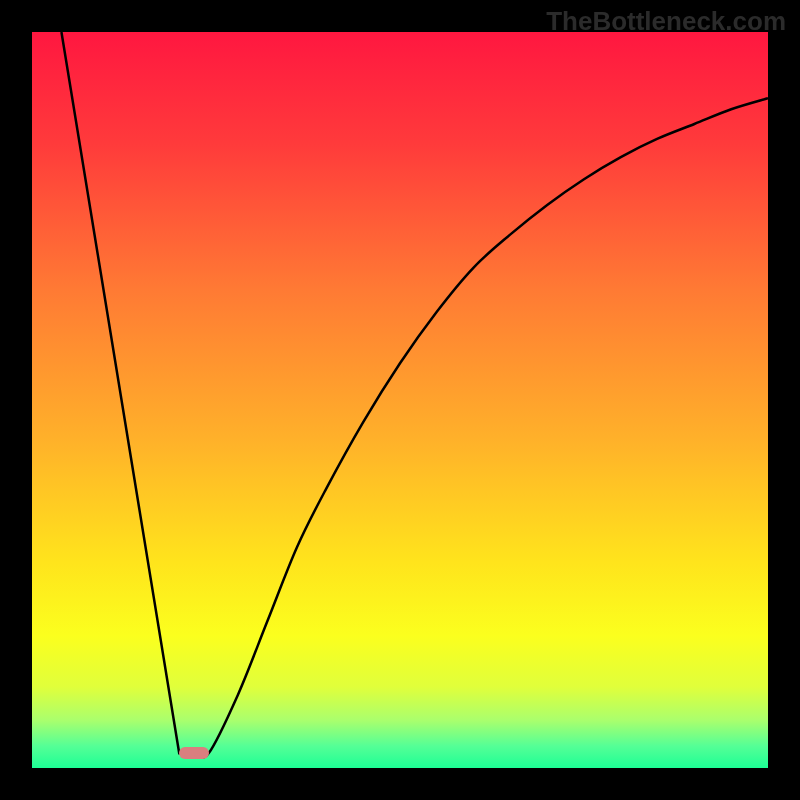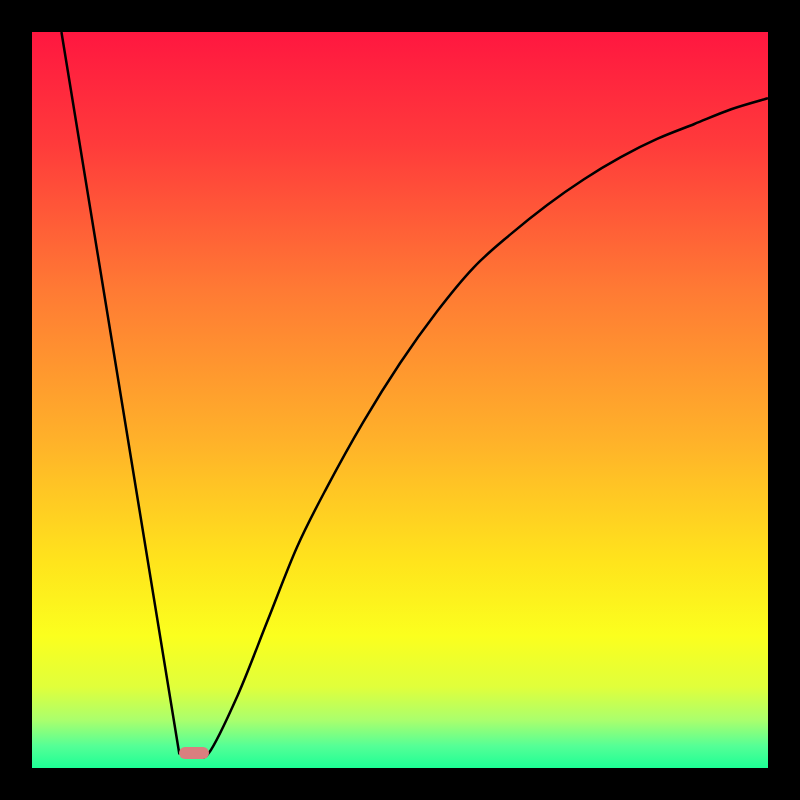--- a/index.html
+++ b/index.html
@@ -44,20 +44,21 @@
       background: #da7e7f;
       border-radius: 6px;
       transform: translate(-50%, -50%);
       z-index: 10;
     }
   </style>
 </head>
 <body>
 
 <div class="chart-container">
+  <div class="watermark">TheBottleneck.com</div>
   <div class="plot-area">
     <svg class="plot-svg" viewBox="0 0 736 736" preserveAspectRatio="none">
       <defs>
         <linearGradient id="bg-gradient" x1="0" y1="0" x2="0" y2="1">
         <stop offset="0%" stop-color="#ff1740"></stop>
             <stop offset="15%" stop-color="#ff3a3b"></stop>
             <stop offset="35%" stop-color="#ff7a34"></stop>
             <stop offset="55.00000000000001%" stop-color="#ffb02a"></stop>
             <stop offset="72%" stop-color="#ffe41c"></stop>
             <stop offset="82%" stop-color="#fbff1e"></stop>

